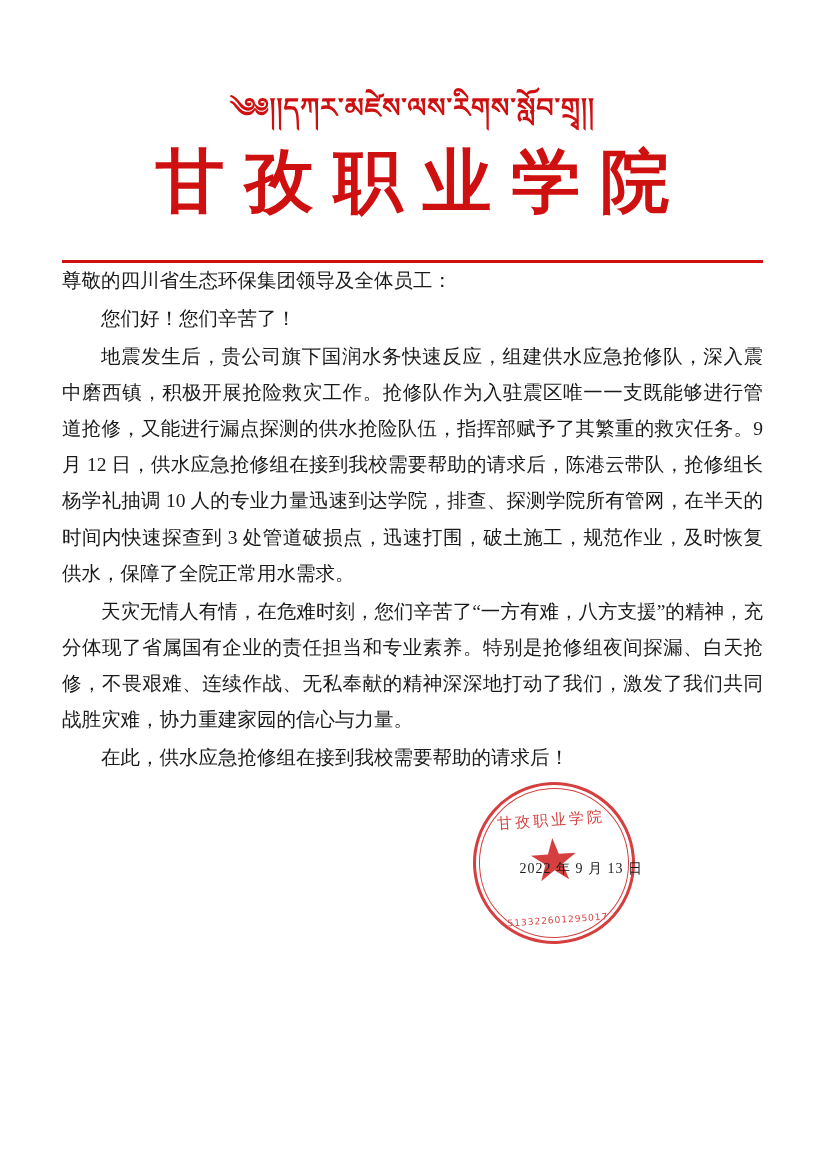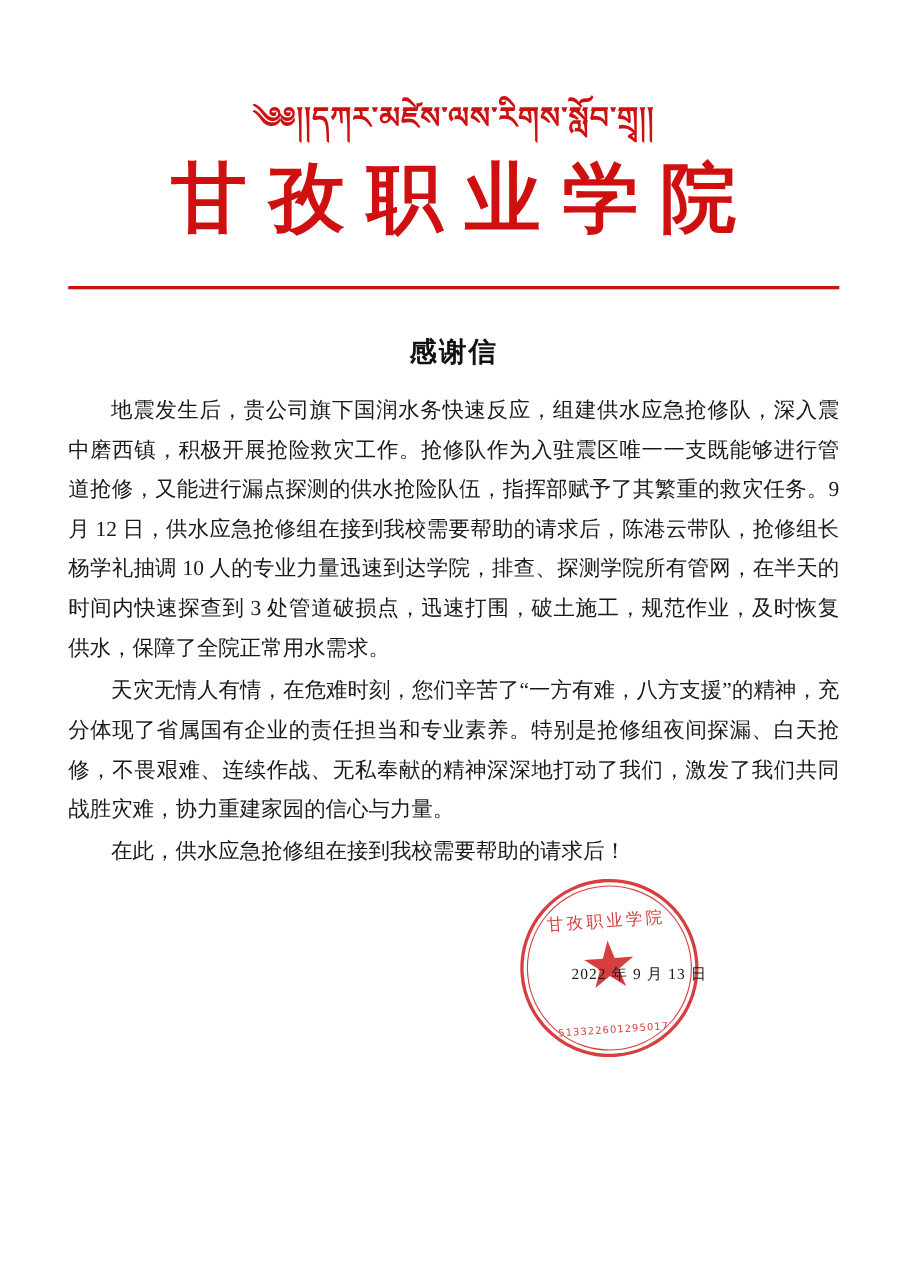--- a/index.html
+++ b/index.html
@@ -152,23 +152,24 @@
 <body>
 
 <div class="page">
 
   <div class="letterhead">
     <div class="tibetan-line">༄༅།།དཀར་མཛེས་ལས་རིགས་སློབ་གྲྭ།།</div>
     <div class="school-name">甘孜职业学院</div>
     <div class="head-rule"></div>
   </div>
 
-  <div class="doc-title">感谢信</div>
 
   <div class="body-text">
+    <p class="salutation">尊敬的四川省生态环保集团领导及全体员工：</p>
+    <p class="para">您们好！您们辛苦了！</p>
     <p class="para">地震发生后，贵公司旗下国润水务快速反应，组建供水应急抢修队，深入震中磨西镇，积极开展抢险救灾工作。抢修队作为入驻震区唯一一支既能够进行管道抢修，又能进行漏点探测的供水抢险队伍，指挥部赋予了其繁重的救灾任务。9 月 12 日，供水应急抢修组在接到我校需要帮助的请求后，陈港云带队，抢修组长杨学礼抽调 10 人的专业力量迅速到达学院，排查、探测学院所有管网，在半天的时间内快速探查到 3 处管道破损点，迅速打围，破土施工，规范作业，及时恢复供水，保障了全院正常用水需求。</p>
     <p class="para">天灾无情人有情，在危难时刻，您们辛苦了“一方有难，八方支援”的精神，充分体现了省属国有企业的责任担当和专业素养。特别是抢修组夜间探漏、白天抢修，不畏艰难、连续作战、无私奉献的精神深深地打动了我们，激发了我们共同战胜灾难，协力重建家园的信心与力量。</p>
     <p class="para">在此，供水应急抢修组在接到我校需要帮助的请求后！</p>
   </div>
 
   <div class="seal-area">
     <div class="seal">
       <div class="seal-inner"></div>
       <div class="seal-star"></div>
       <div class="seal-top-text">甘孜职业学院</div>

